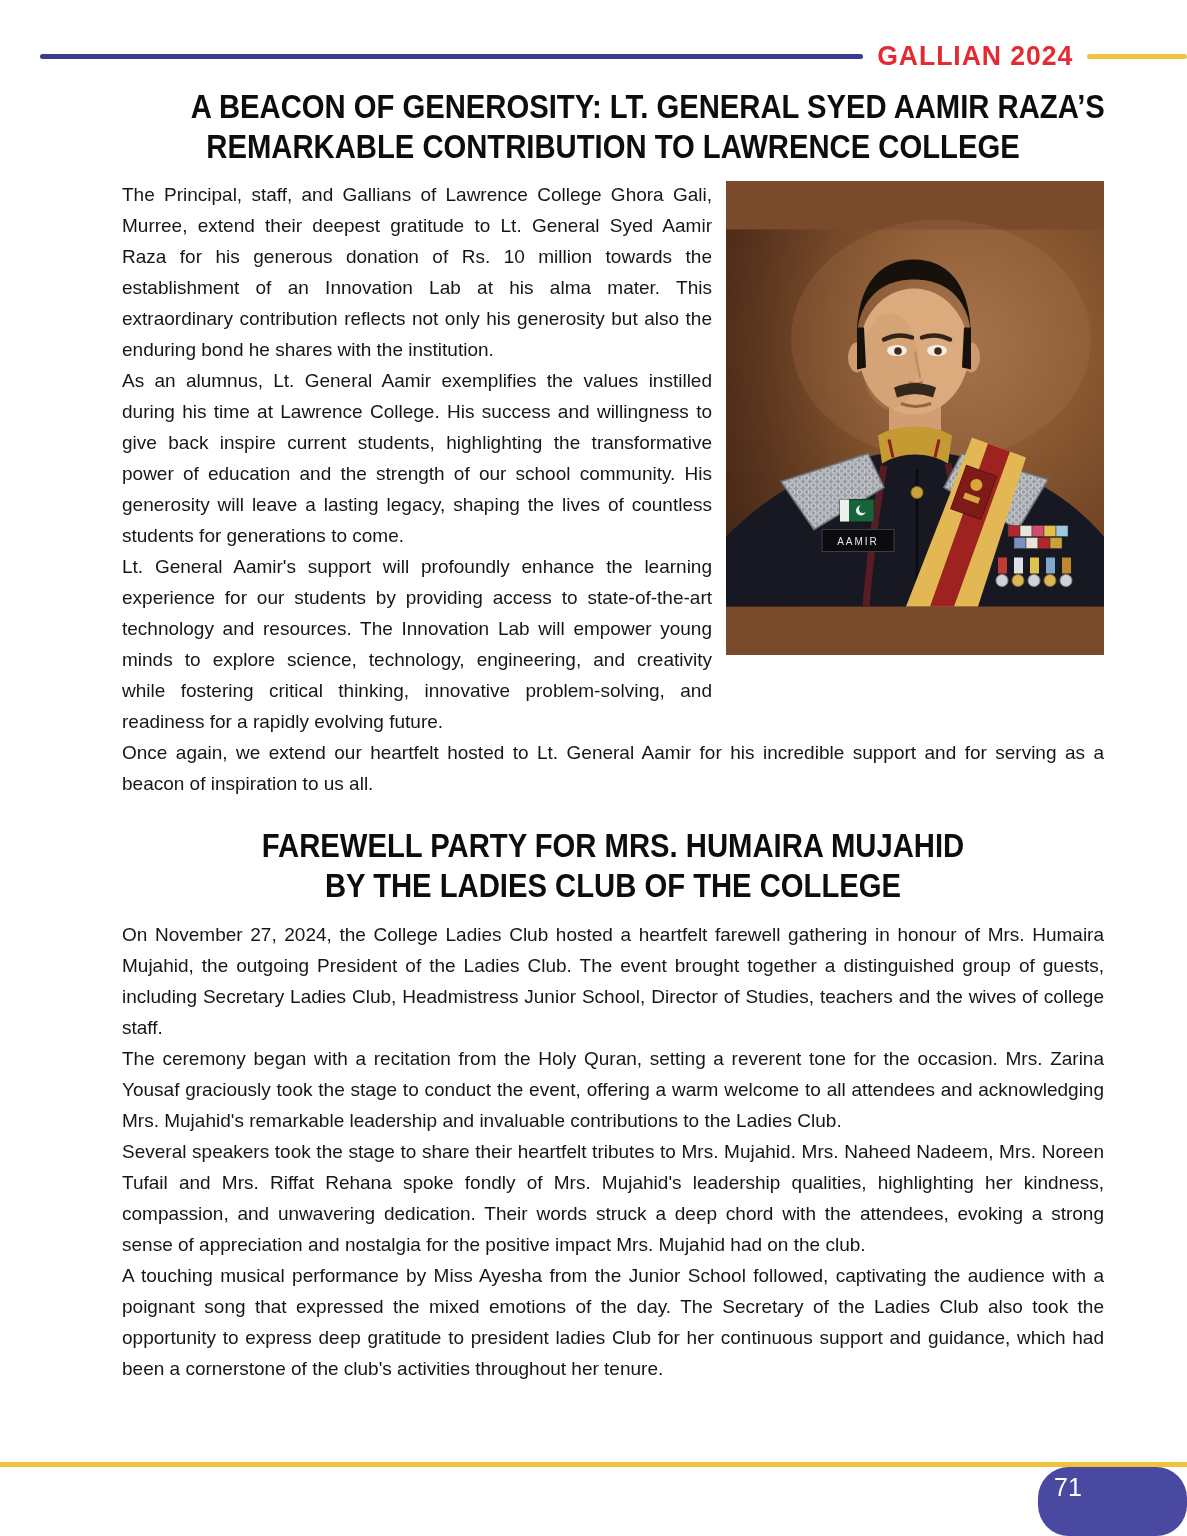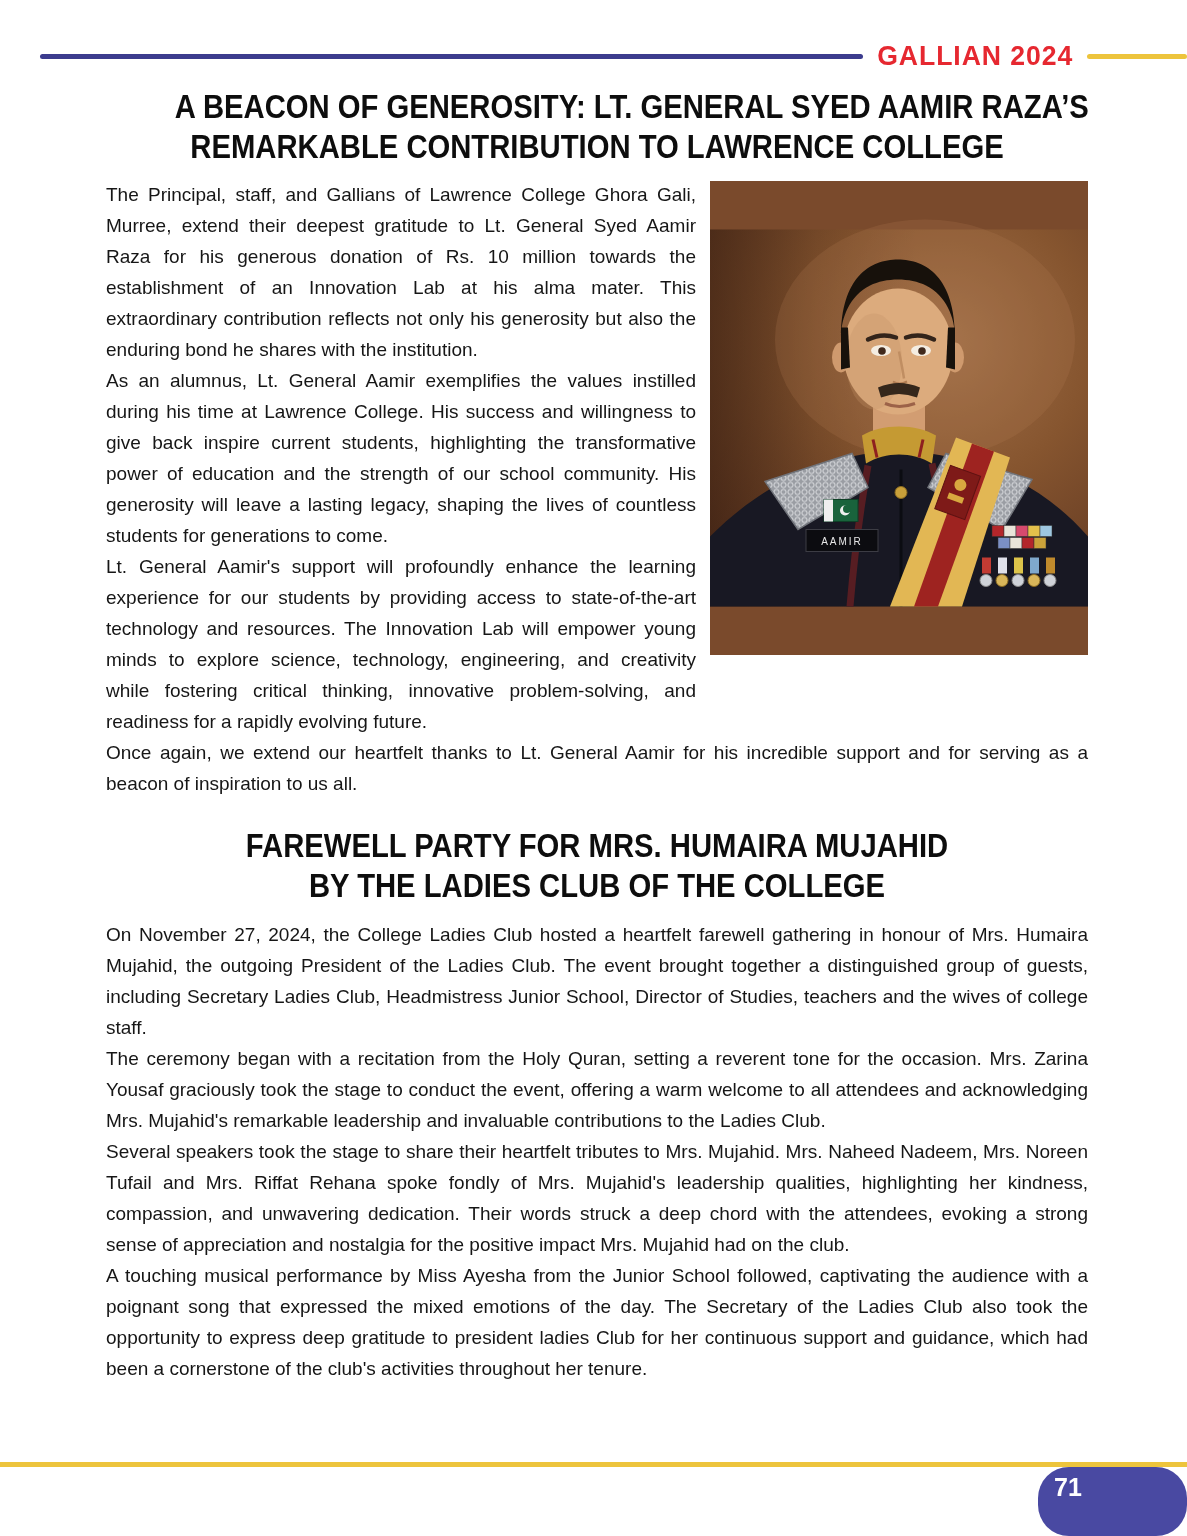--- a/index.html
+++ b/index.html
@@ -30,21 +30,21 @@
     font-size: 28px;
     letter-spacing: 1px;
     margin: 0 9px;
     white-space: nowrap;
     transform: scaleX(0.95);
   }
 
   
   .content {
     position: absolute;
-    left: 106px;
+    left: 122px;
     top: 86px;
     width: 982px;
   }
 
   .headline { text-align: center; color: #0d0d0d; margin: 0 0 13px 0; }
   .headline .headline-line {
     display: block;
     font-size: 34px;
     font-weight: bold;
     line-height: 40px;
@@ -82,21 +82,21 @@
     height: 5px;
     background: #edc43c;
   }
   .page-number-badge {
     position: absolute;
     left: 1038px; right: 0;
     top: 1467px; bottom: 0;
     background: #4949a2;
     color: #ffffff;
     font-size: 25px;
-    font-weight: bold;
+    font-weight: normal;
     padding: 6px 0 0 16px;
     box-sizing: border-box;
     border-radius: 31px;
   }
 </style>
 </head>
 <body>
 
 <div class="page">
 
@@ -215,21 +215,21 @@
             <circle cx="308" cy="351" r="6" fill="#cfd2d8" stroke="#888"></circle>
             <circle cx="324" cy="351" r="6" fill="#d9b65a" stroke="#8a6a20"></circle>
             <circle cx="340" cy="351" r="6" fill="#cfd2d8" stroke="#888"></circle>
           </g>
         </svg>
       </div>
 
       <p>The Principal, staff, and Gallians of Lawrence College Ghora Gali, Murree, extend their deepest gratitude to Lt. General Syed Aamir Raza for his generous donation of Rs. 10 million towards the establishment of an Innovation Lab at his alma mater. This extraordinary contribution reflects not only his generosity but also the enduring bond he shares with the institution.</p>
       <p>As an alumnus, Lt. General Aamir exemplifies the values instilled during his time at Lawrence College. His success and willingness to give back inspire current students, highlighting the transformative power of education and the strength of our school community. His generosity will leave a lasting legacy, shaping the lives of countless students for generations to come.</p>
       <p>Lt. General Aamir's support will profoundly enhance the learning experience for our students by providing access to state-of-the-art technology and resources. The Innovation Lab will empower young minds to explore science, technology, engineering, and creativity while fostering critical thinking, innovative problem-solving, and readiness for a rapidly evolving future.</p>
-      <p>Once again, we extend our heartfelt thanks to Lt. General Aamir for his incredible support and for serving as a beacon of inspiration to us all.</p>
+      <p>Once again, we extend our heartfelt hosted to Lt. General Aamir for his incredible support and for serving as a beacon of inspiration to us all.</p>
       <div class="clear"></div>
     </div>
 
     <div class="headline headline-2">
       <span class="headline-line">FAREWELL PARTY FOR MRS. HUMAIRA MUJAHID</span>
       <span class="headline-line">BY THE LADIES CLUB OF THE COLLEGE</span>
     </div>
 
     <div class="body-text">
       <p>On November 27, 2024, the College Ladies Club hosted a heartfelt farewell gathering in honour of Mrs. Humaira Mujahid, the outgoing President of the Ladies Club. The event brought together a distinguished group of guests, including Secretary Ladies Club, Headmistress Junior School, Director of Studies, teachers and the wives of college staff.</p>

